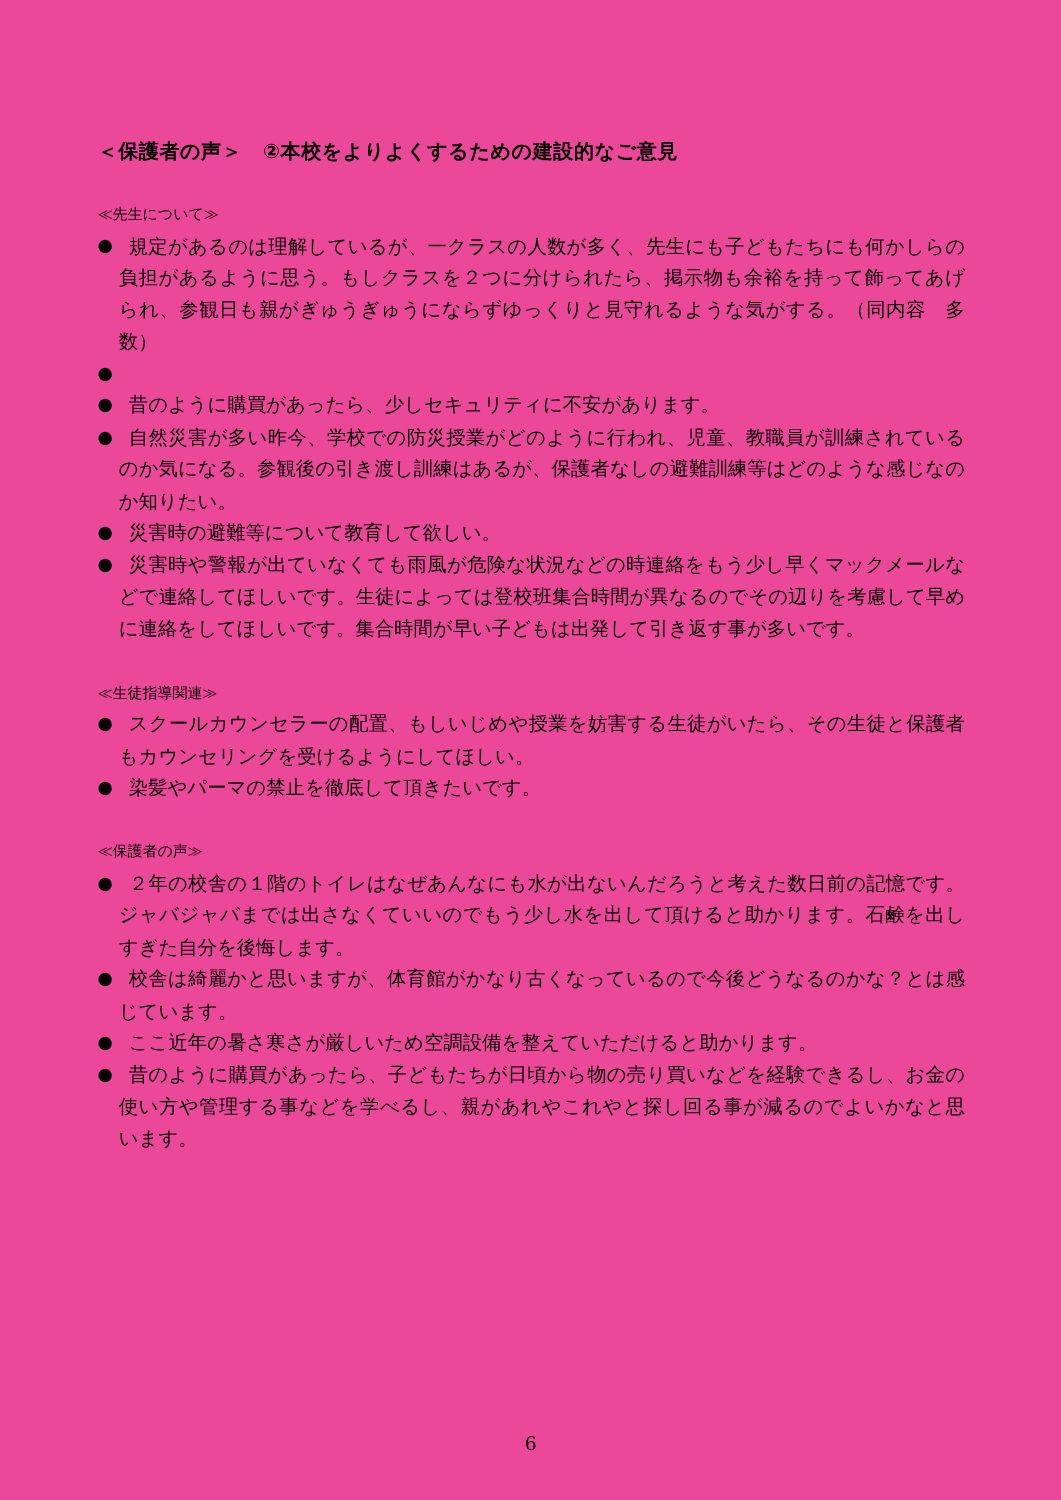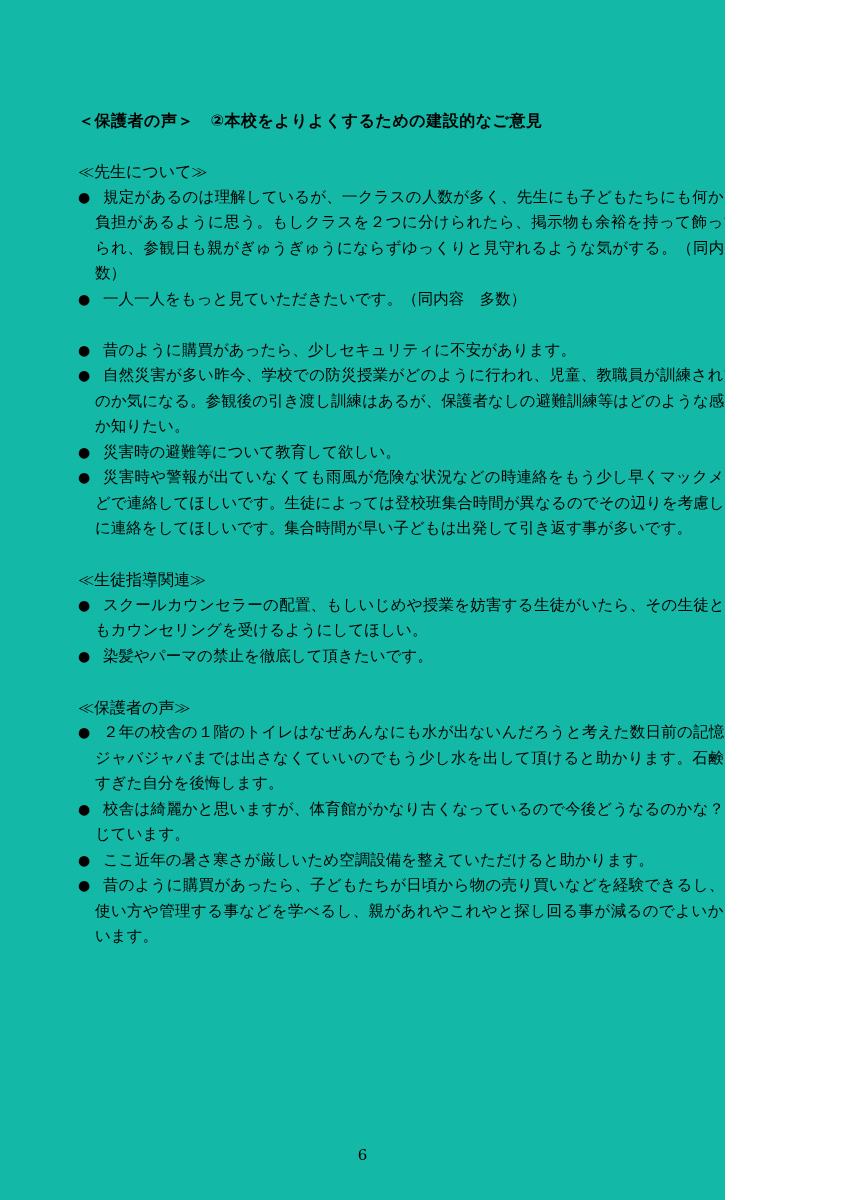--- a/index.html
+++ b/index.html
@@ -2,23 +2,23 @@
 <html lang="ja"><head>
 <meta charset="utf-8">
 <style>
   html, body {
     margin: 0;
     padding: 0;
     background: #ffffff;
   }
   .page {
     position: relative;
-    width: 725px;
+    width: 849px;
     height: 1200px;
-    background: #14b8a6;
+    background: #ec4899;
     overflow: hidden;
     color: #000000;
     font-family: "DejaVu Serif", serif;
   }
   .content {
     position: absolute;
     left: 78px;
     top: 108px;
     width: 694px;
   }
@@ -28,21 +28,21 @@
     font-weight: bold;
     font-size: 16px;
     line-height: 25.5px;
     letter-spacing: 0.5px;
     white-space: nowrap;
   }
   .section {
     margin-top: 25.5px;
   }
   .heading {
-    font-size: 16px;
+    font-size: 12px;
     line-height: 25.5px;
   }
   .item {
     position: relative;
     padding-left: 17px;
     text-indent: 8px;
     font-size: 15.5px;
     line-height: 25.5px;
     text-align: justify;
   }
@@ -69,21 +69,21 @@
 
 <div class="page">
   <div class="content">
     <h1 class="title">＜保護者の声＞　②本校をよりよくするための建設的なご意見</h1>
     <div id="sections">
   <section class="section">
     <div class="heading">≪先生について≫</div>
     <div class="items">
   <div class="item"><span class="bullet">●</span><span class="item-text">規定があるのは理解しているが、一クラスの人数が多く、先生にも子どもたちにも何かしらの負担があるように思う。もしクラスを２つに分けられたら、掲示物も余裕を持って飾ってあげられ、参観日も親がぎゅうぎゅうにならずゆっくりと見守れるような気がする。（同内容　多数）</span></div>
 
-  <div class="item"><span class="bullet">●</span><span class="item-text">一人一人をもっと見ていただきたいです。（同内容　多数）</span></div>
+  <div class="item"><span class="bullet">●</span></div>
 </div>
   </section>
 
   <section class="section">
     <div class="items">
   <div class="item"><span class="bullet">●</span><span class="item-text">昔のように購買があったら、少しセキュリティに不安があります。</span></div>
 
   <div class="item"><span class="bullet">●</span><span class="item-text">自然災害が多い昨今、学校での防災授業がどのように行われ、児童、教職員が訓練されているのか気になる。参観後の引き渡し訓練はあるが、保護者なしの避難訓練等はどのような感じなのか知りたい。</span></div>
 
   <div class="item"><span class="bullet">●</span><span class="item-text">災害時の避難等について教育して欲しい。</span></div>

